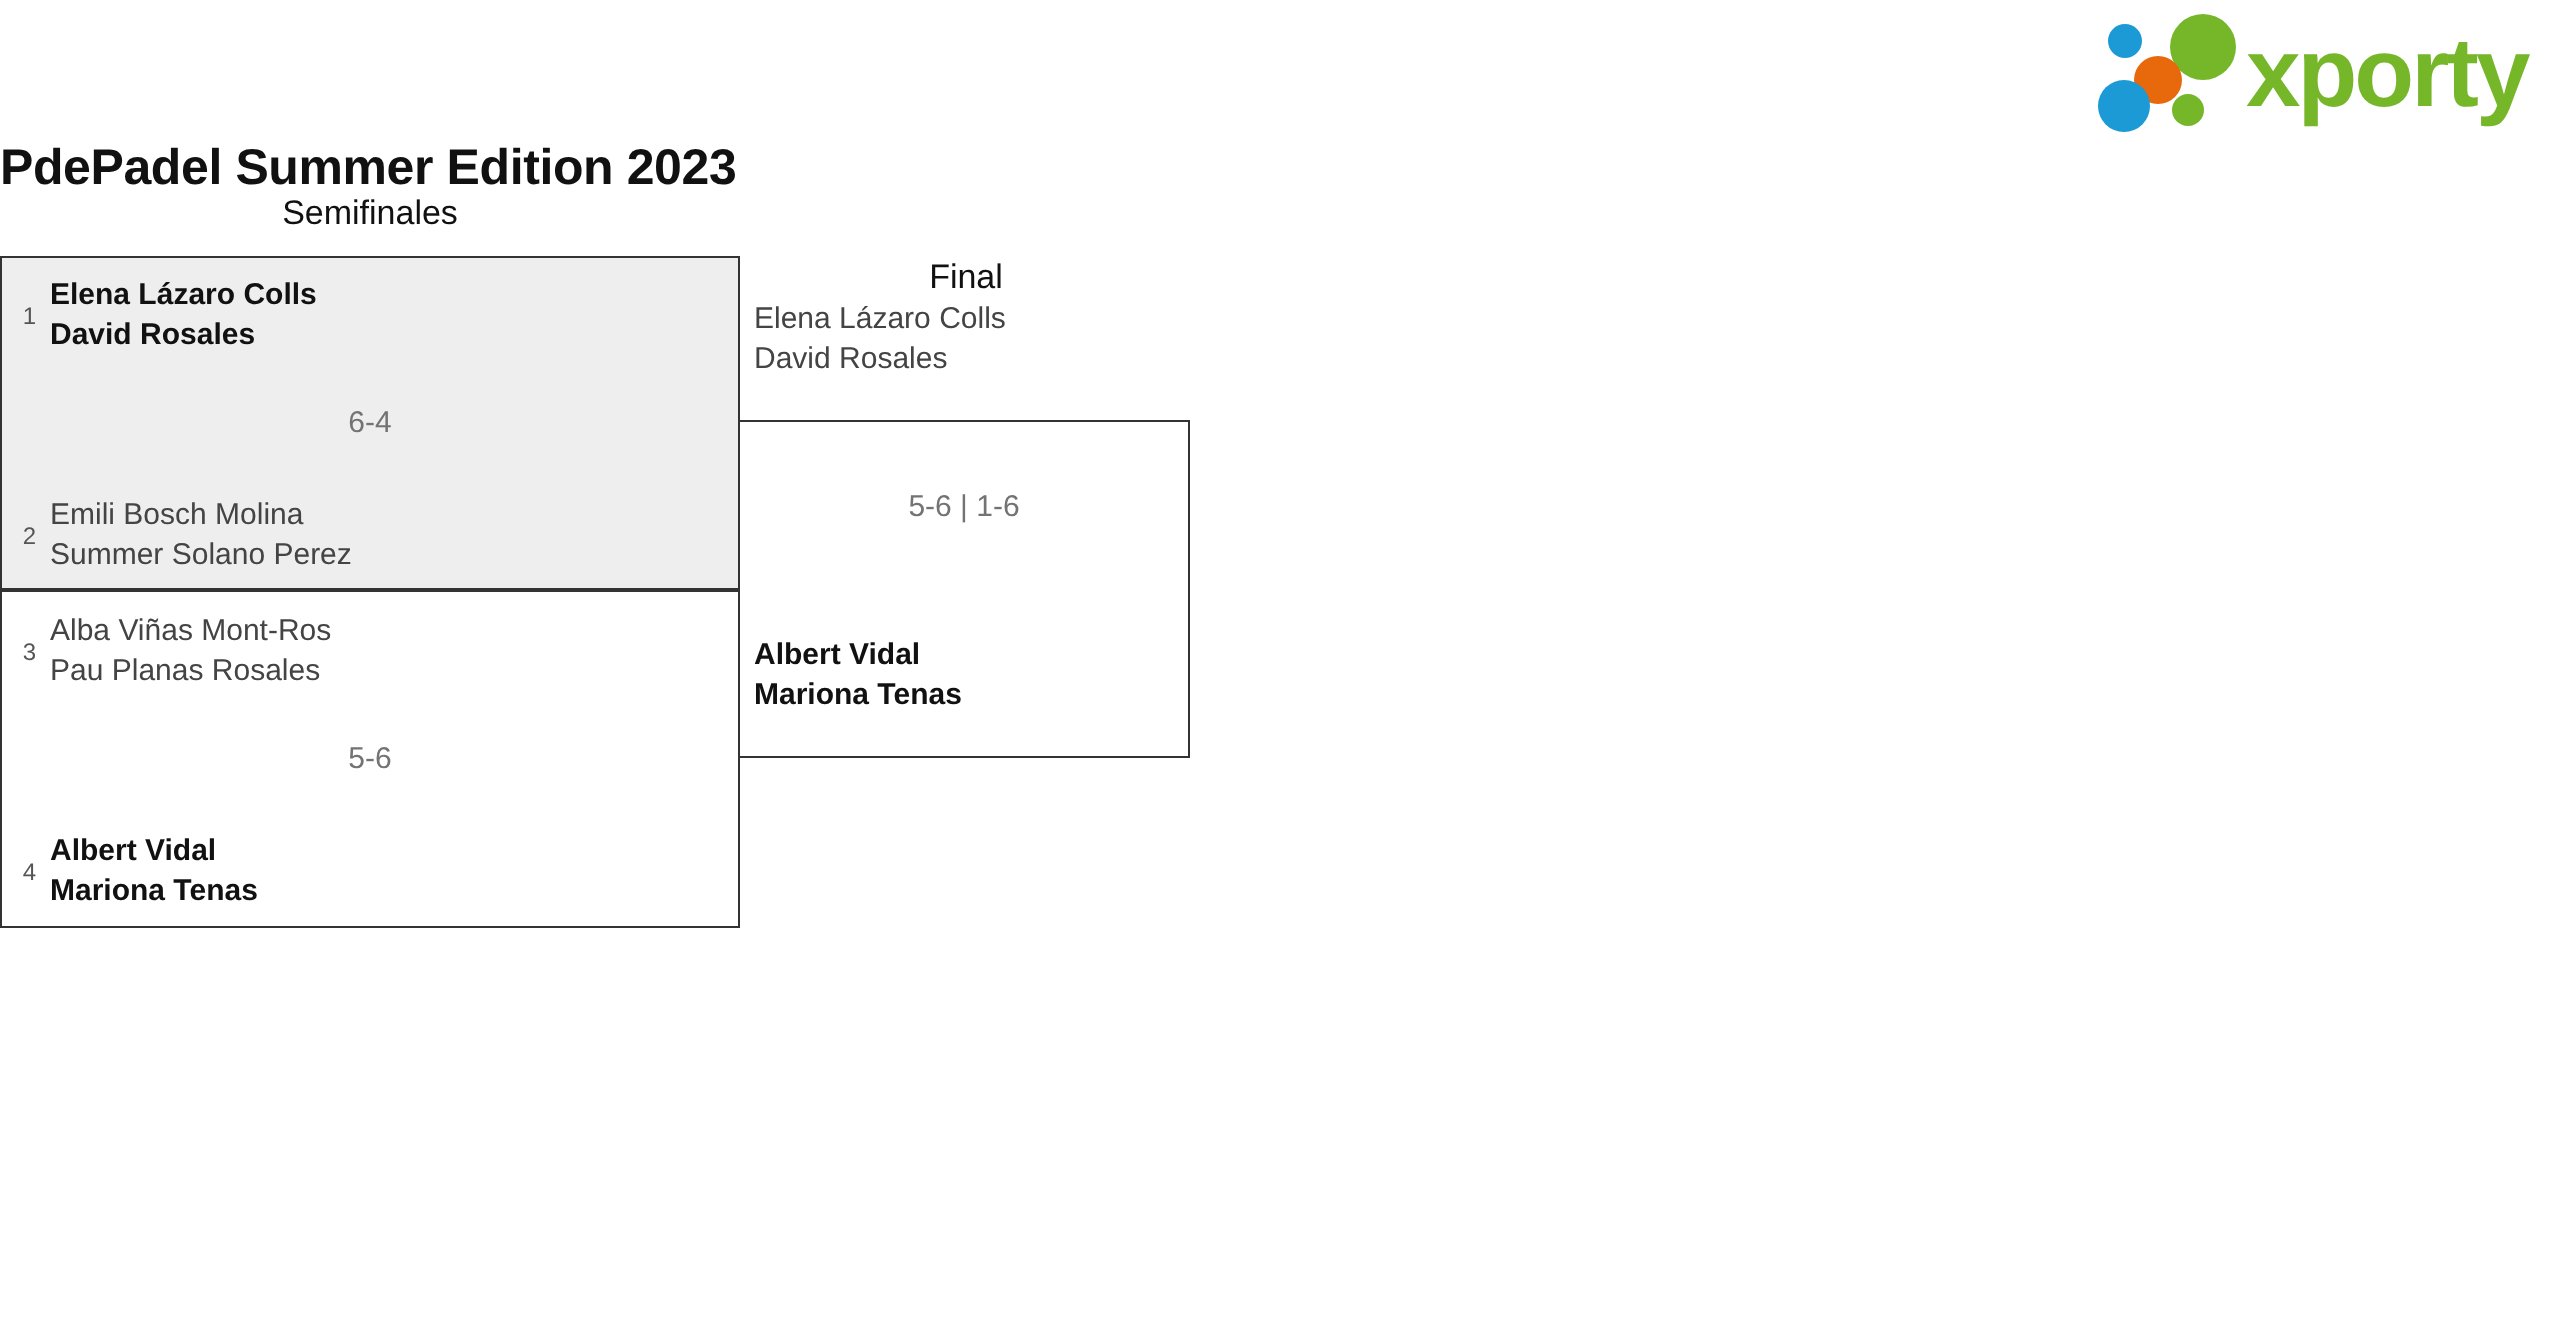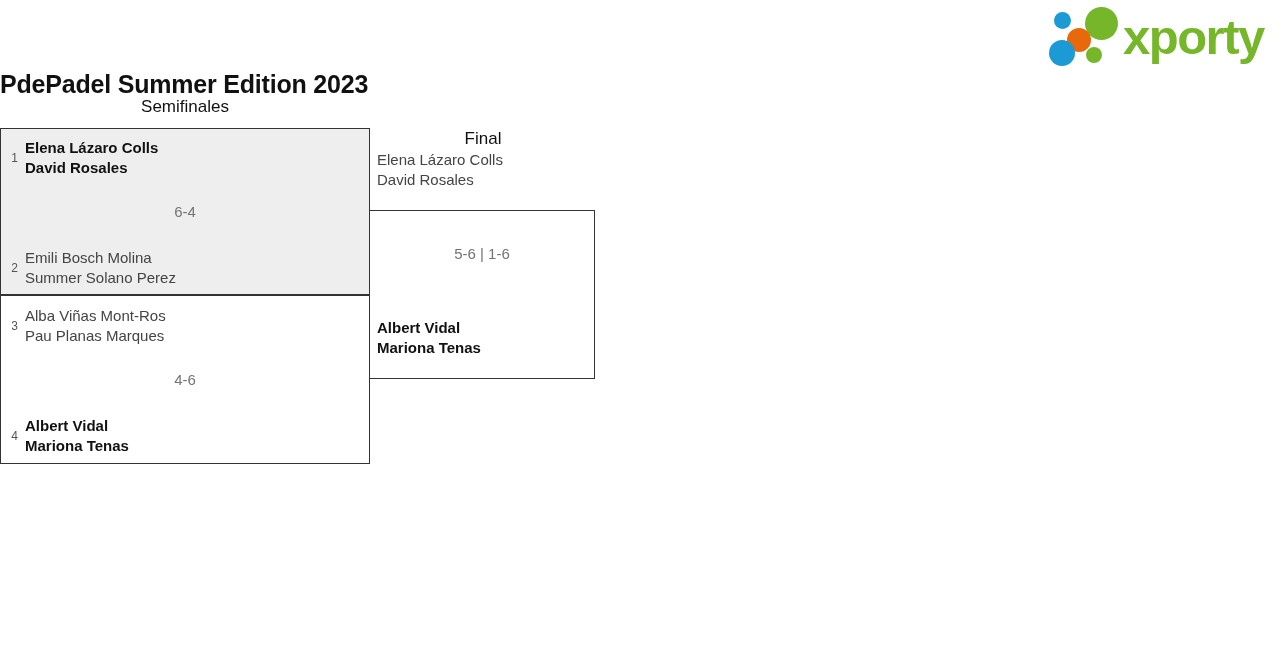--- a/index.html
+++ b/index.html
@@ -168,23 +168,23 @@
   <div class="team" id="sf1-team-bottom">
     <span class="seed">2</span>
     <span class="team-names loser">Emili Bosch Molina
 Summer Solano Perez</span>
   </div>
 
   <div class="match-box" id="match-sf2"></div>
   <div class="team" id="sf2-team-top">
     <span class="seed">3</span>
     <span class="team-names loser">Alba Viñas Mont-Ros
-Pau Planas Marques</span>
-  </div>
-  <div class="score" id="sf2-score">4-6</div>
+Pau Planas Rosales</span>
+  </div>
+  <div class="score" id="sf2-score">5-6</div>
   <div class="team" id="sf2-team-bottom">
     <span class="seed">4</span>
     <span class="team-names winner">Albert Vidal
 Mariona Tenas</span>
   </div>
 
   <div class="match-box" id="match-final"></div>
   <div class="team" id="final-team-top">
     <span class="team-names loser">Elena Lázaro Colls
 David Rosales</span>

